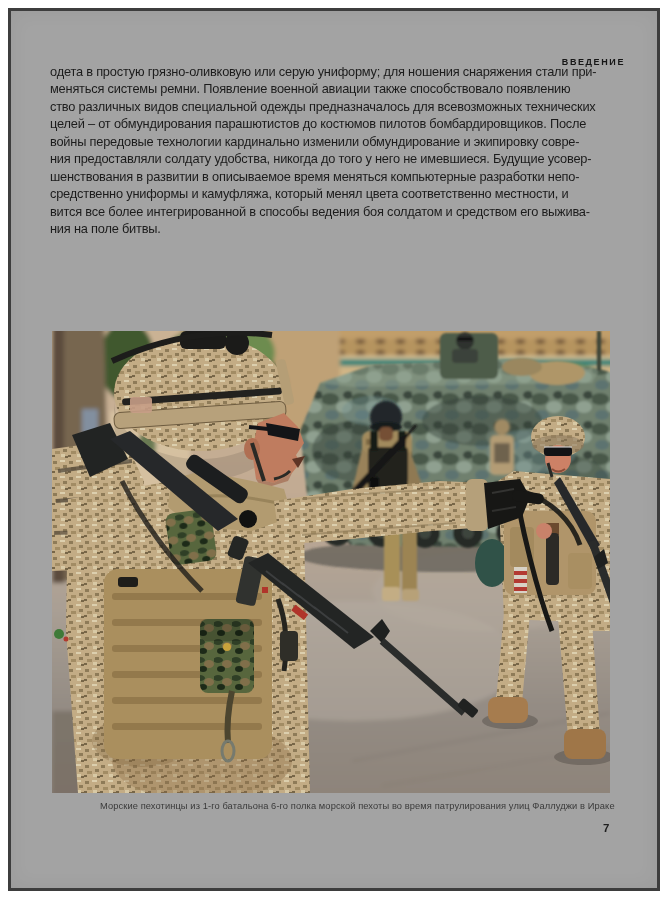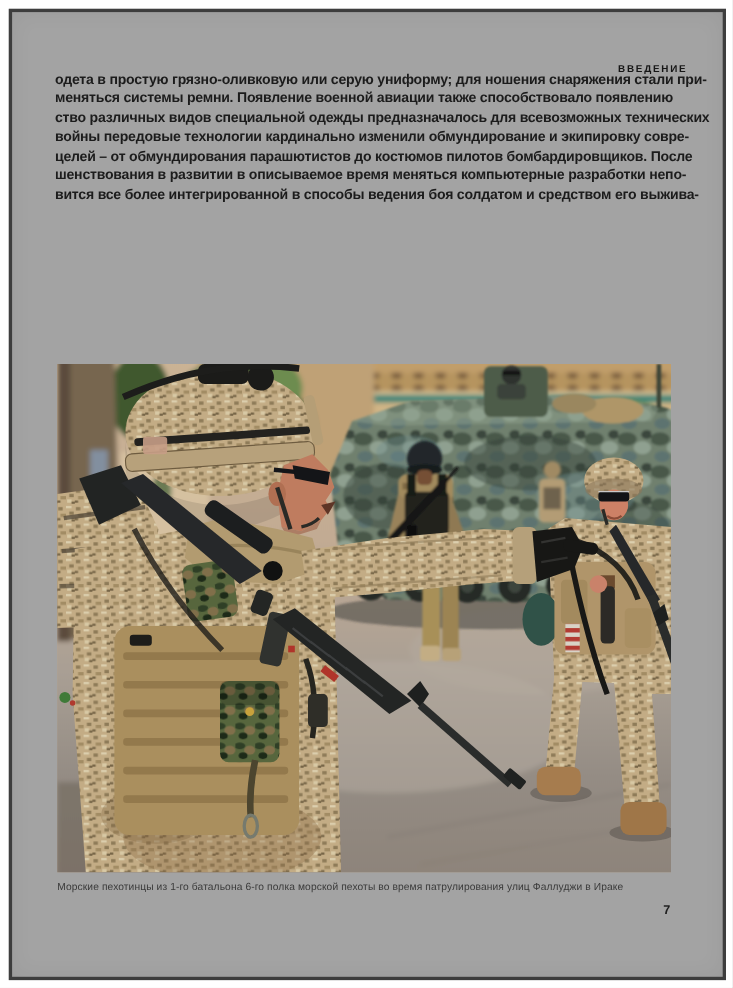--- a/index.html
+++ b/index.html
@@ -3,41 +3,44 @@
 <meta charset="utf-8">
 <style>
   html,body{margin:0;padding:0;background:#ffffff;}
   body{width:666px;height:898px;position:relative;font-family:"Liberation Sans",sans-serif;overflow:hidden;}
   .page{position:absolute;left:8px;top:8px;width:652px;height:883px;box-sizing:border-box;
         background:#a3a3a3;border:3px solid #3d3d3d;box-shadow:inset 0 0 20px rgba(0,0,0,0.05);}
   .running-head{position:absolute;top:46px;right:32px;font-size:9px;font-weight:bold;
         letter-spacing:1.6px;color:#161616;}
   .body-text{position:absolute;left:39px;top:52px;font-size:12.8px;line-height:17.45px;
         letter-spacing:-0.2px;color:#1c1c1c;}
-  .body-text div{white-space:nowrap;font-weight:bold;}
+  .body-text div{white-space:nowrap;}
   figure{position:absolute;left:41px;top:320px;margin:0;width:558px;}
   figure svg{display:block;background:#b9a894;}
-  figcaption{margin-top:8px;font-size:9.3px;color:#3a3a3a;letter-spacing:0.1px;white-space:nowrap;}
+  figcaption{margin-top:8px;font-size:9.3px;color:#3a3a3a;letter-spacing:0.1px;white-space:nowrap;margin-left:48px;}
   .page-number{position:absolute;left:592px;top:811px;font-size:11.5px;font-weight:bold;color:#1f1f1f;}
 </style>
 </head>
 <body>
 
 <div class="page">
 
   <div class="running-head">ВВЕДЕНИЕ</div>
 
   <div class="body-text">
     <div>одета в простую грязно-оливковую или серую униформу; для ношения снаряжения стали при-</div>
     <div>меняться системы ремни. Появление военной авиации также способствовало появлению</div>
     <div>ство различных видов специальной одежды предназначалось для всевозможных технических</div>
+    <div>целей – от обмундирования парашютистов до костюмов пилотов бомбардировщиков. После</div>
     <div>войны передовые технологии кардинально изменили обмундирование и экипировку совре-</div>
-    <div>целей – от обмундирования парашютистов до костюмов пилотов бомбардировщиков. После</div>
+    <div>ния предоставляли солдату удобства, никогда до того у него не имевшиеся. Будущие усовер-</div>
     <div>шенствования в развитии в описываемое время меняться компьютерные разработки непо-</div>
+    <div>средственно униформы и камуфляжа, который менял цвета соответственно местности, и</div>
     <div>вится все более интегрированной в способы ведения боя солдатом и средством его выжива-</div>
+    <div>ния на поле битвы.</div>
   </div>
 
   <figure>
     <svg width="558" height="462" viewBox="0 0 558 462">
       <defs>
         <linearGradient id="bgGrad" x1="0" y1="0" x2="0" y2="1">
           <stop offset="0" stop-color="#cbb394"></stop>
           <stop offset="0.35" stop-color="#c2ab93"></stop>
           <stop offset="0.6" stop-color="#a99f94"></stop>
           <stop offset="0.8" stop-color="#948c84"></stop>

